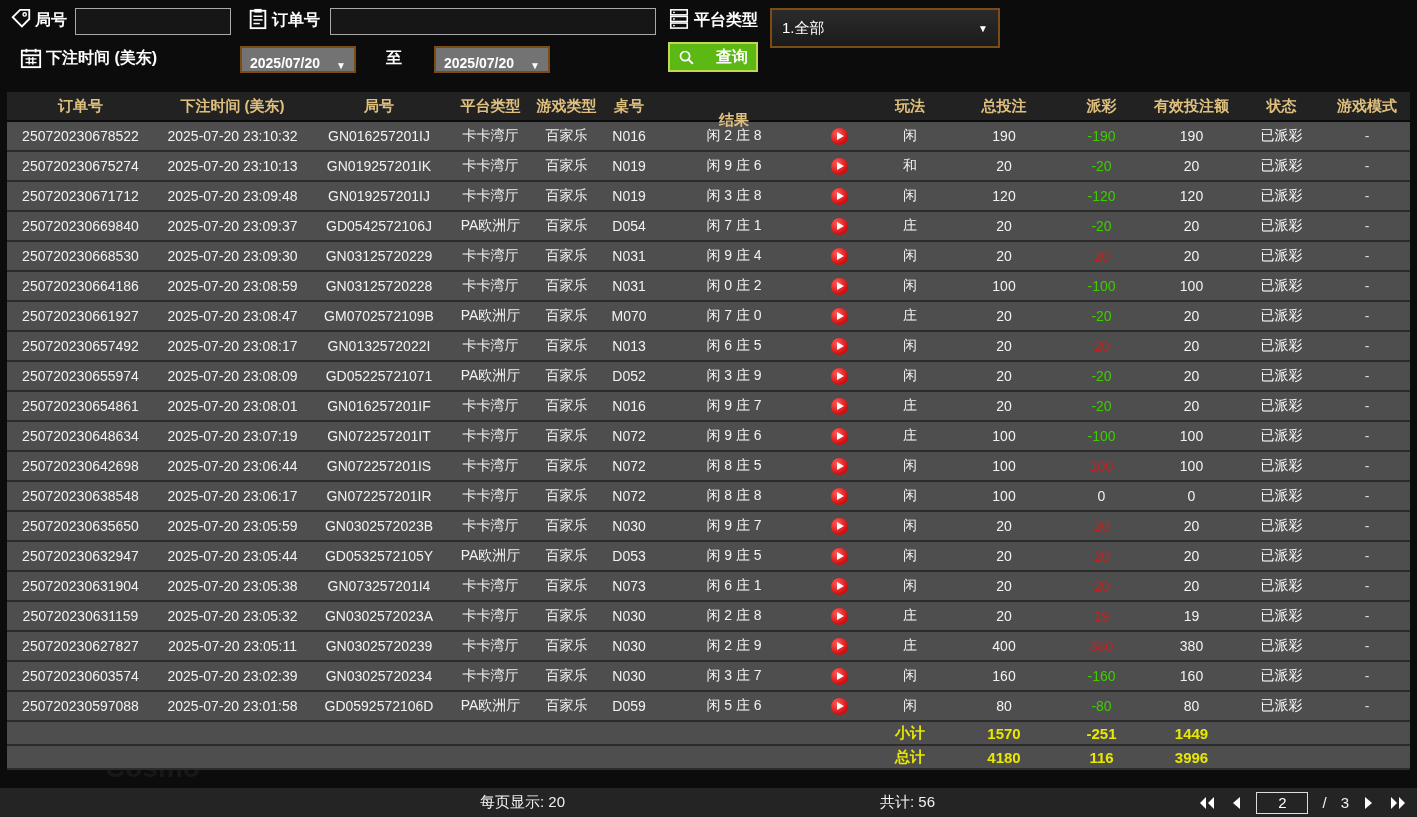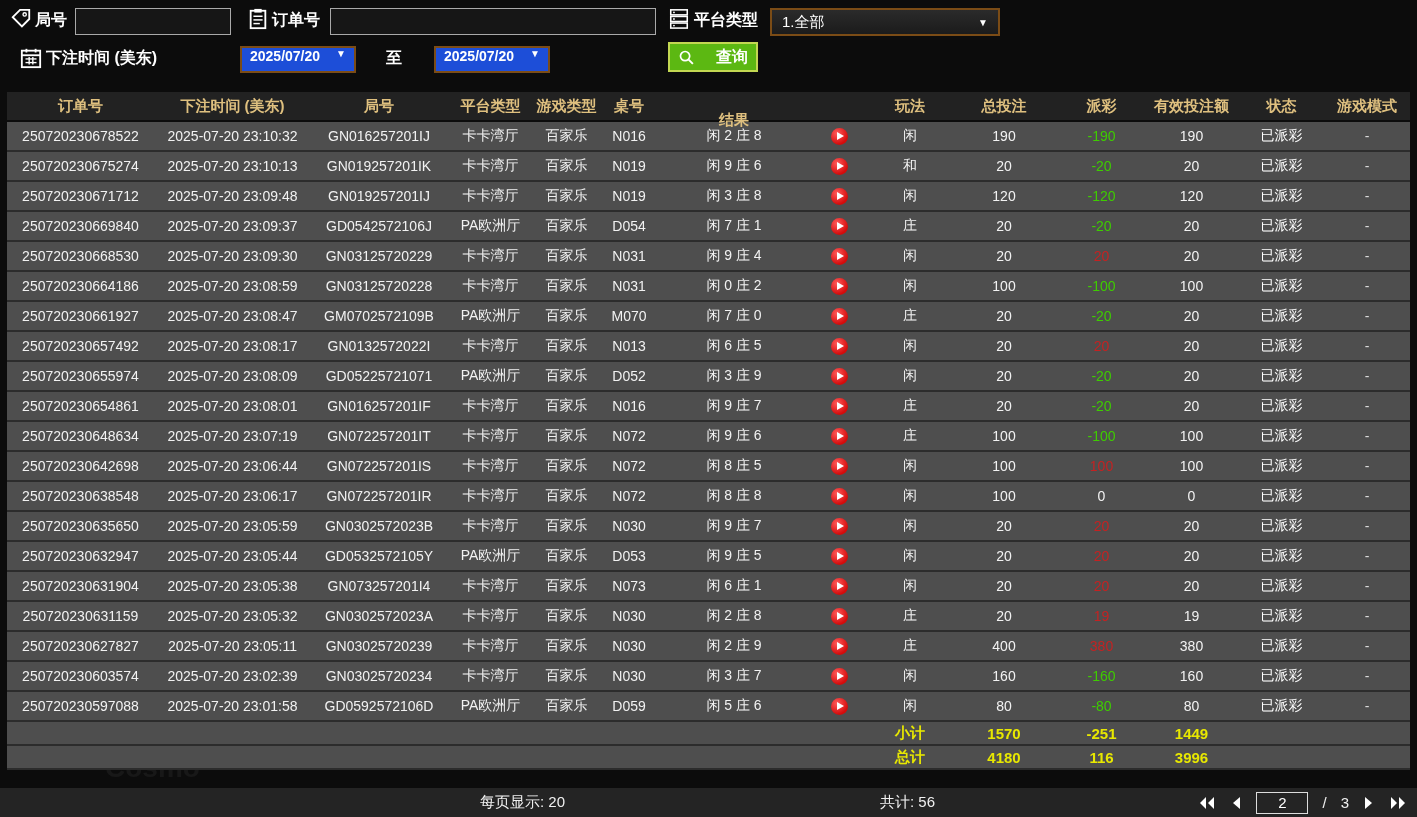--- a/index.html
+++ b/index.html
@@ -22,28 +22,28 @@
   .ficon  { position: absolute; width: 22px; height: 22px; }
   .ficon svg { width: 100%; height: 100%; }
   .txtinput {
     position: absolute; height: 27px;
     background: #161616; border: 1px solid #a9a9a9;
     color: #fff; font-size: 14px; padding: 0 6px;
     font-family: "Liberation Sans", sans-serif;
   }
   .dateselect {
     position: absolute; height: 27px;
-    background: #1d4ed8; border: 2px solid #7b4c16;
+    background: #737373; border: 2px solid #7b4c16;
     color: #fff; font-weight: bold; font-size: 14px;
-    display: flex; align-items: flex-start; justify-content: center; gap: 16px;
+    display: flex; align-items: flex-end; justify-content: center; gap: 16px;
     cursor: pointer;
   }
   .caret { font-size: 10px; color: #fff; }
   .dropdown {
-    position: absolute; height: 28px;
+    position: absolute; height: 40px;
     background: linear-gradient(#2b2b2b,#1b1b1b); border: 2px solid #7b4c16;
     color: #fff; font-size: 15px;
     display: flex; align-items: center; justify-content: space-between;
     padding: 0 10px; cursor: pointer;
   }
   .search-btn {
     position: absolute; height: 30px;
     background: #5cb812; border: 2px solid #c3d852;
     color: #fff; font-weight: bold; font-size: 16px;
     display: flex; align-items: center; gap: 21px;

